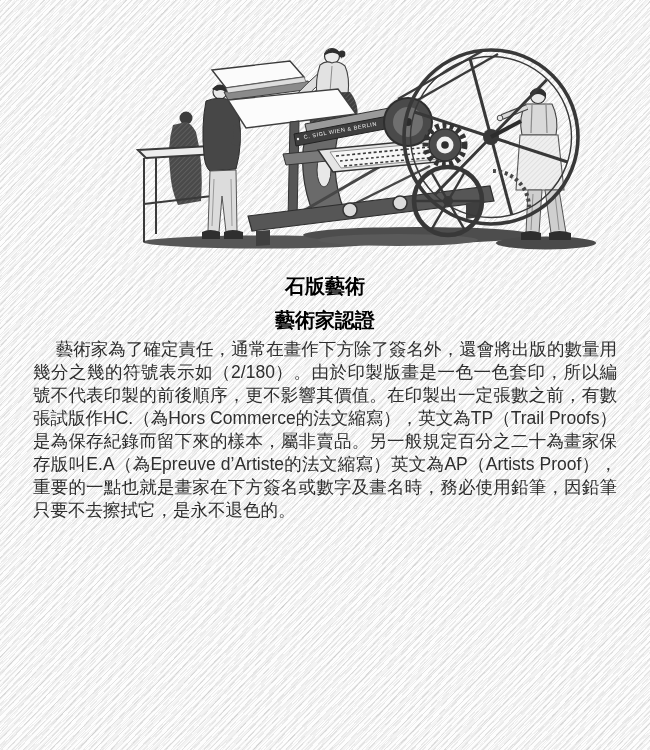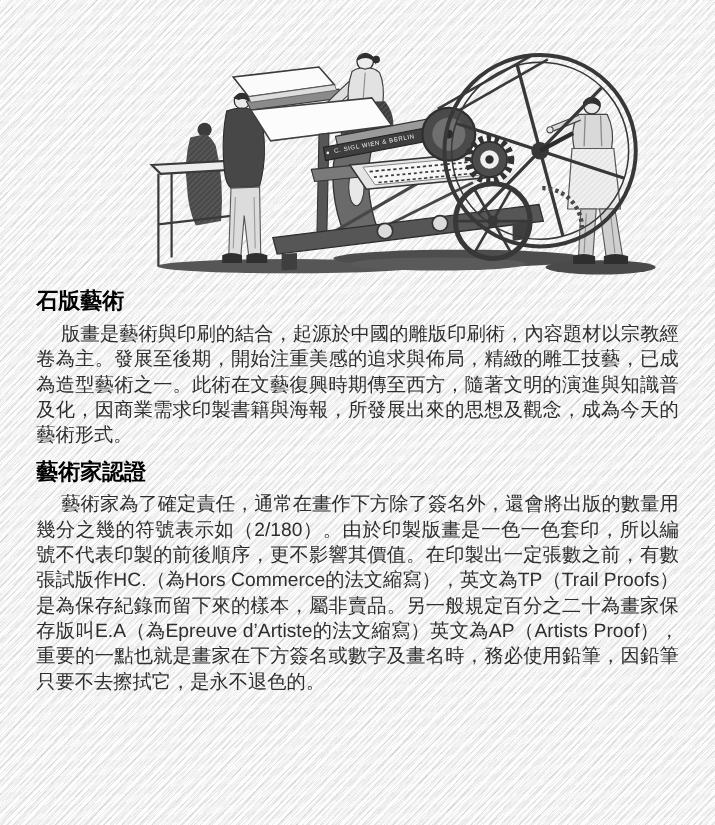--- a/index.html
+++ b/index.html
@@ -21,21 +21,21 @@
   }
   .illustration svg { position: absolute; left: 98px; top: 4px; }
 
   .content {
     padding: 0 33px; color: #2e2e2e;
     font-size: 17.5px; line-height: 23px;
     text-align: justify;
   }
   .content h2 {
     font-size: 20px; line-height: 24px; font-weight: bold;
-    color: #000; margin: 4px 0 6px 0; text-align: left;
+    color: #000; margin: 16px 0 6px 0; text-align: center;
   }
   .content section + section h2 { margin-top: 10px; }
   .content p { margin: 0; text-indent: 1.3em; }
 </style>
 </head>
 <body>
 
 <div class="page">
 
   <figure class="illustration">
@@ -190,21 +190,20 @@
           <line x1="350" y1="197" x2="367" y2="167.6"></line>
         </g>
         <circle cx="350" cy="197" r="5" fill="#383838"></circle>
       </g>
     </svg>
   </figure>
 
   <main class="content">
     <section>
       <h2>石版藝術</h2>
-      <p>版畫是藝術與印刷的結合，起源於中國的雕版印刷術，內容題材以宗教經卷為主。發展至後期，開始注重美感的追求與佈局，精緻的雕工技藝，已成為造型藝術之一。此術在文藝復興時期傳至西方，隨著文明的演進與知識普及化，因商業需求印製書籍與海報，所發展出來的思想及觀念，成為今天的藝術形式。</p>
     </section>
     <section>
       <h2>藝術家認證</h2>
       <p>藝術家為了確定責任，通常在畫作下方除了簽名外，還會將出版的數量用幾分之幾的符號表示如（2/180）。由於印製版畫是一色一色套印，所以編號不代表印製的前後順序，更不影響其價值。在印製出一定張數之前，有數張試版作HC.（為Hors Commerce的法文縮寫），英文為TP（Trail Proofs）是為保存紀錄而留下來的樣本，屬非賣品。另一般規定百分之二十為畫家保存版叫E.A（為Epreuve d’Artiste的法文縮寫）英文為AP（Artists Proof），重要的一點也就是畫家在下方簽名或數字及畫名時，務必使用鉛筆，因鉛筆只要不去擦拭它，是永不退色的。</p>
     </section>
   </main>
 
 </div>
 
 </body></html>

